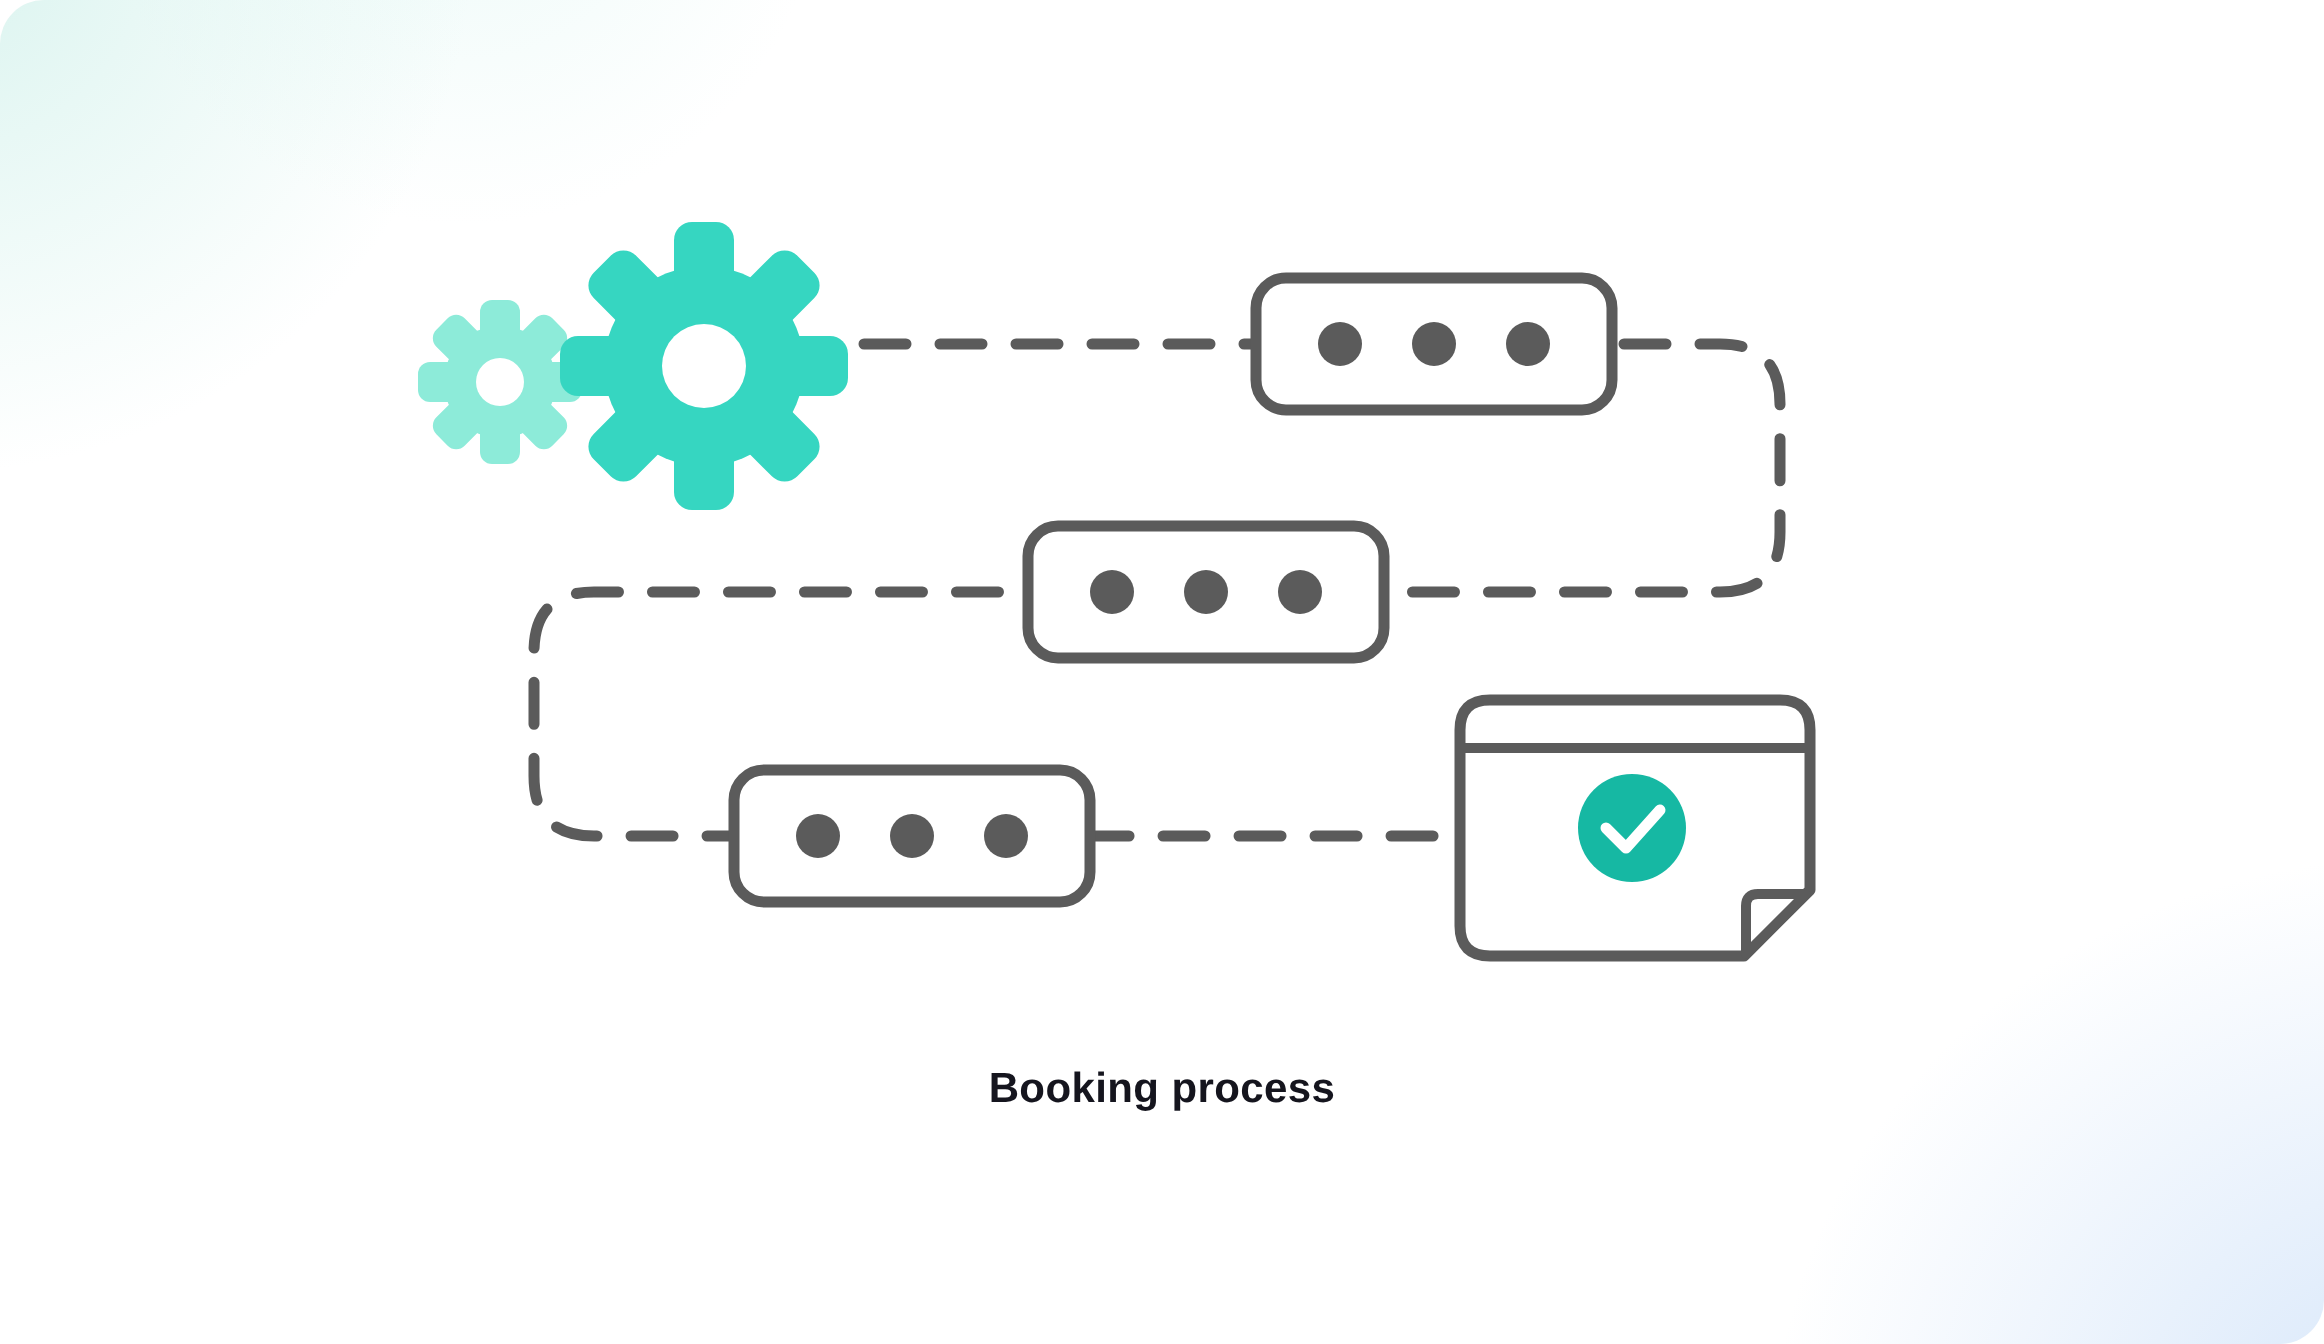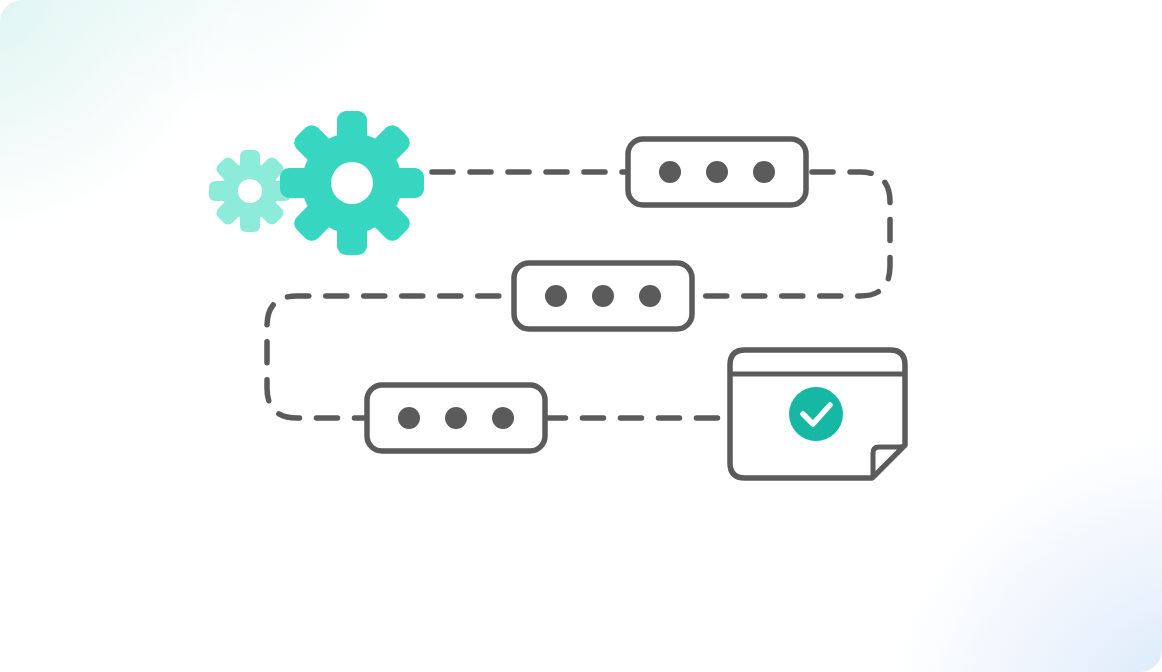--- a/index.html
+++ b/index.html
@@ -151,14 +151,15 @@
       <path class="doc-body" d="M745 350 H890 Q905 350 905 365 V445 L872 478 H745 Q730 478 730 463 V365 Q730 350 745 350 Z"></path>
       <line class="doc-line" x1="730" y1="374" x2="905" y2="374"></line>
       <path class="doc-fold" d="M903 447 L873 477 L873 453 Q873 447 879 447 Z"></path>
       <g>
         <circle class="check-circle" cx="816" cy="414" r="27"></circle>
         <polyline class="check-mark" points="803,414 813,424 830,405"></polyline>
       </g>
     </g>
   </svg>
 
+  <div class="caption">Booking process</div>
 
 </div>
 
 </body></html>

